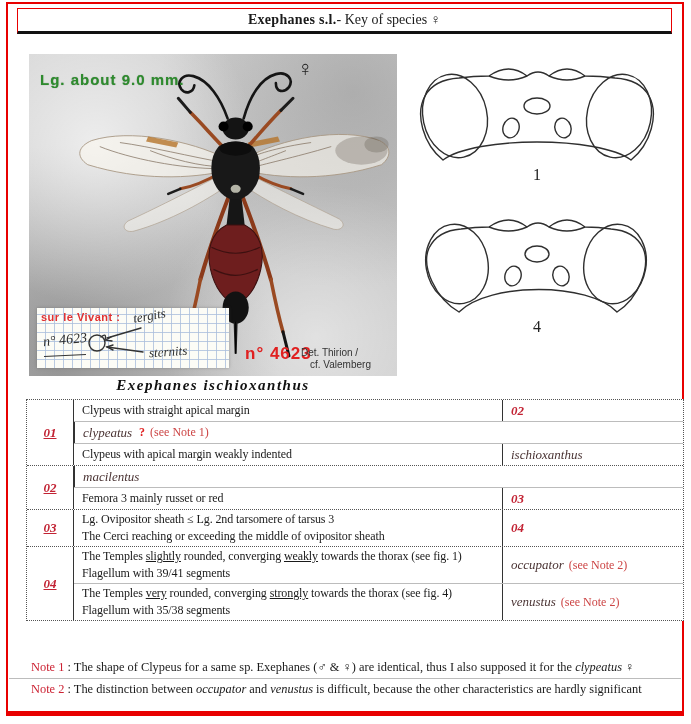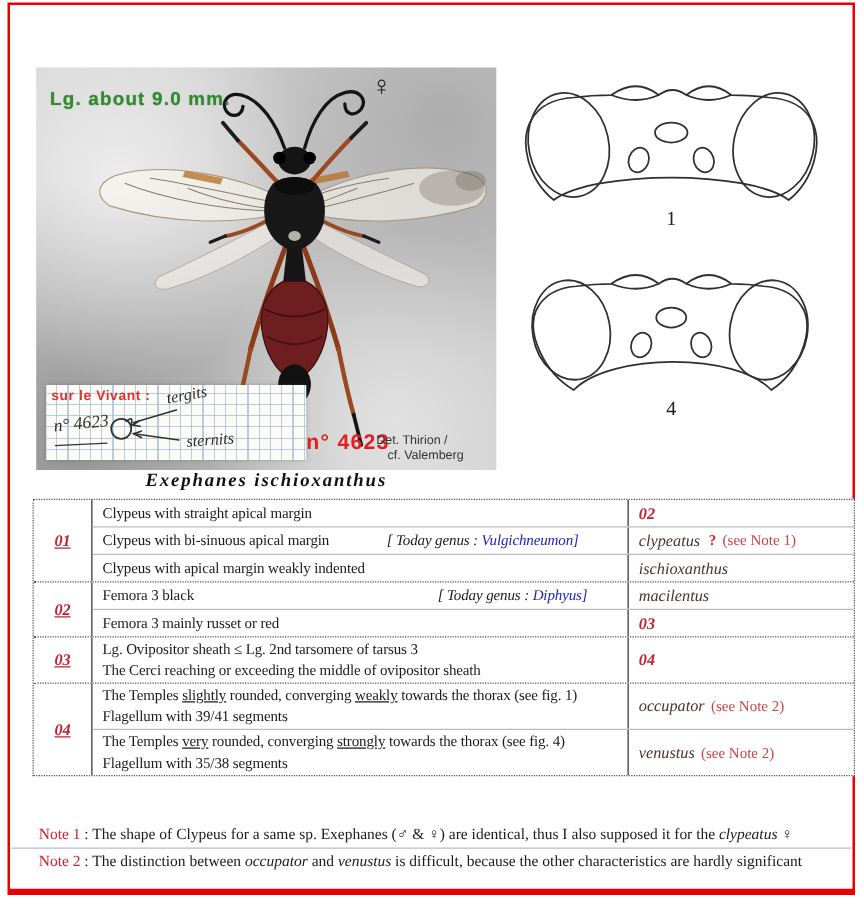--- a/index.html
+++ b/index.html
@@ -17,21 +17,21 @@
       radial-gradient(circle at 18% 28%, rgba(255,255,255,.65), rgba(255,255,255,0) 42%),
       radial-gradient(circle at 78% 88%, rgba(255,255,255,.45), rgba(255,255,255,0) 38%),
       radial-gradient(circle at 88% 12%, rgba(140,140,140,.45), rgba(140,140,140,0) 45%),
       radial-gradient(circle at 8% 97%, rgba(110,110,110,.55), rgba(110,110,110,0) 48%),
       linear-gradient(160deg,#d3d3d3,#c3c3c3 55%,#cccccc);}
   .photo svg.wasp{position:absolute;left:0;top:0;}
   .lg-label{position:absolute;left:11px;top:17px;font-family:"Liberation Sans",sans-serif;
             font-weight:bold;font-size:15px;letter-spacing:1px;color:#2e8b2e;
             text-shadow:0 0 1px rgba(20,80,20,.5);}
   .sex{position:absolute;left:268px;top:2px;font-size:22px;color:#1d1d1d;}
-  .card{position:absolute;left:8px;top:254px;width:208px;height:60px;background-color:#fcfcf6;
+  .card{position:absolute;left:8px;top:254px;width:192px;height:60px;background-color:#fcfcf6;
         background-image:
           repeating-linear-gradient(0deg, rgba(170,190,220,.0) 0 8px, rgba(170,190,220,.8) 8px 9px),
           repeating-linear-gradient(90deg, rgba(170,190,220,.0) 0 8px, rgba(170,190,220,.8) 8px 9px);
         box-shadow:0 0 3px rgba(80,80,80,.4);font-size:12px;}
   .card .printed{position:absolute;left:4px;top:3px;color:#e03030;font-weight:bold;
                  font-family:"Liberation Sans",sans-serif;font-size:11px;letter-spacing:.5px;}
   .card .hw{position:absolute;font-style:italic;color:#2e2e2e;font-size:13px;}
   .card .hw1{left:96px;top:0px;transform:rotate(-10deg);}
   .card .hw2{left:6px;top:24px;font-size:14px;transform:rotate(-6deg);}
   .card .hw3{left:112px;top:36px;transform:rotate(-4deg);}
@@ -86,20 +86,23 @@
   .nsep{border-top:1px solid #bcbcbc;margin:1px 0 0 0;}
   .note.second{line-height:15px;padding-top:3px;}
   i.sp-it{font-style:italic;}
 </style>
 </head>
 <body>
 
 <div class="page">
   <div class="frame"></div>
 
+  <div class="titlebox">
+    <span><b>Exephanes s.l.</b><span>- Key of species ♀</span></span>
+  </div>
 
   <div class="photo">
     <svg class="wasp" width="368" height="322" viewBox="0 0 365 320">
 
       <g>
         <path d="M196,104 C160,86 100,74 62,86 C48,92 46,102 58,110 C110,126 160,124 196,116 Z" fill="rgba(250,246,238,.6)" stroke="#a89884" stroke-width=".9"></path>
         <path d="M214,104 C250,84 310,72 348,86 C360,92 360,102 350,110 C300,126 250,124 214,116 Z" fill="rgba(250,246,238,.6)" stroke="#a89884" stroke-width=".9"></path>
         <path d="M194,118 C160,136 120,156 98,166 C90,172 96,178 104,176 C140,166 175,146 198,130 Z" fill="rgba(250,248,242,.5)" stroke="#b0a292" stroke-width=".7"></path>
         <path d="M216,118 C250,136 288,154 308,164 C316,170 310,176 302,174 C268,164 235,146 212,130 Z" fill="rgba(250,248,242,.5)" stroke="#b0a292" stroke-width=".7"></path>
         <ellipse cx="330" cy="96" rx="26" ry="14" fill="rgba(90,80,70,.28)"></ellipse>
@@ -218,24 +221,20 @@
       <div class="alts">
         <div class="alt s">
           <div class="desc">
               <span>Clypeus with straight apical margin</span>
             </div>
           <div class="sp">
               <span class="goto">02</span>
             </div>
         </div>
         <div class="alt s">
-          <div class="desc">
-              <span>Clypeus with bi-sinuous apical margin</span>
-            <span class="bracket m35"><span class="bk-open">[ Today genus : </span><span class="genus">Vulgichneumon]</span></span>
-          </div>
           <div class="sp">
               <span class="species">clypeatus</span>
               <span class="q">?</span>
               <span class="noteref">(see Note 1)</span>
             </div>
         </div>
         <div class="alt s">
           <div class="desc">
               <span>Clypeus with apical margin weakly indented</span>
             </div>
@@ -243,24 +242,20 @@
               <span class="species">ischioxanthus</span>
             </div>
         </div>
       </div>
     </div>
 
     <div class="couplet">
       <div class="num">02</div>
       <div class="alts">
         <div class="alt s">
-          <div class="desc">
-              <span>Femora 3 black</span>
-            <span class="bracket m28"><span class="bk-open">[ Today genus : </span><span class="genus">Diphyus]</span></span>
-          </div>
           <div class="sp">
               <span class="species">macilentus</span>
             </div>
         </div>
         <div class="alt s">
           <div class="desc">
               <span>Femora 3 mainly russet or red</span>
             </div>
           <div class="sp">
               <span class="goto">03</span>

